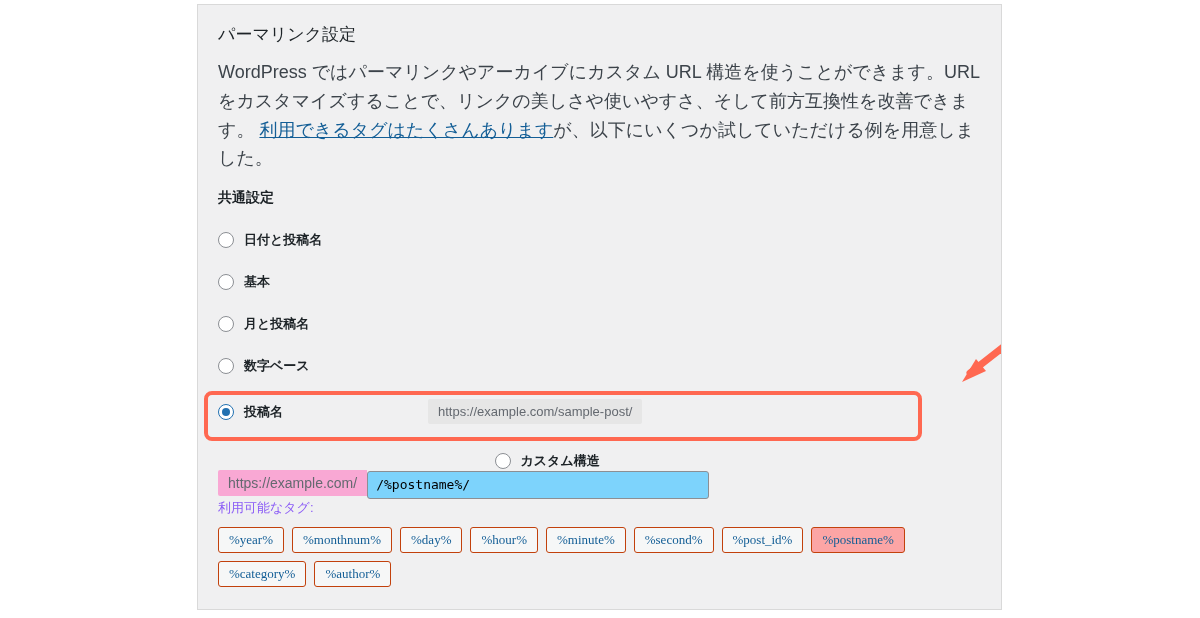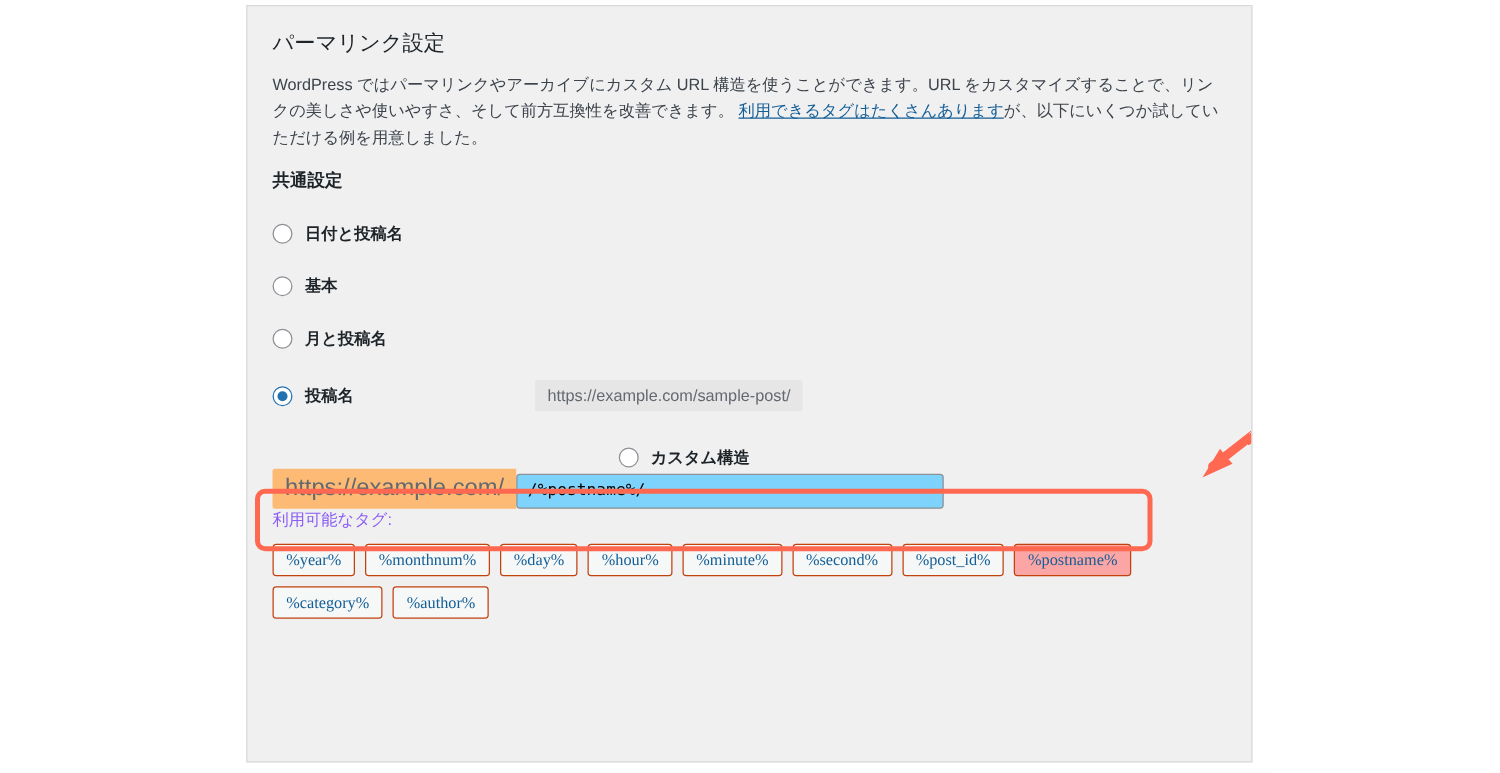--- a/index.html
+++ b/index.html
@@ -24,21 +24,21 @@
     padding: 10px 20px 20px 20px;
     overflow: hidden;
   }
   h1.page-title {
     font-size: 17px;
     font-weight: 400;
     margin: 8px 0 12px 0;
     color: #1d2327;
   }
   p.intro {
-    font-size: 13px;
+    font-size: 18px;
     line-height: 1.6;
     margin: 0 0 16px 0;
     color: #3c434a;
   }
   a.doc-link {
     color: #135e96;
     text-decoration: underline;
   }
   h2.section {
     font-size: 14px;
@@ -92,24 +92,24 @@
   }
   .url-box {
     background: #e6e6e6;
     color: #646970;
     padding: 5px 10px;
     font-size: 13px;
     display: inline-block;
     border-radius: 2px;
   }
   .custom-row .base {
-    background: #fdba74;
+    background: #f9a8d4;
     color: #646970;
     padding: 5px 10px;
-    font-size: 19px;
+    font-size: 14px;
     display: inline-block;
     border-radius: 2px 0 0 2px;
   }
   .custom-row input[type="text"] {
     font-family: Menlo, Consolas, monospace;
     font-size: 13px;
     padding: 4px 8px;
     border: 1px solid #8c8f94;
     width: 342px;
     height: 28px;
@@ -194,20 +194,26 @@
     </div>
   </div>
 
   <div class="option-row">
     <div class="option-label-col">
       <input type="radio" class="radio" name="perm" style="">
       <label>月と投稿名</label>
     </div>
   </div>
 
+  <div class="option-row">
+    <div class="option-label-col">
+      <input type="radio" class="radio" name="perm" style="">
+      <label>数字ベース</label>
+    </div>
+  </div>
 
   <div class="option-row">
     <div class="option-label-col">
       <input type="radio" class="radio" name="perm" checked="" style="">
       <label>投稿名</label>
     </div>
     <div class="option-value-col">
       <span class="url-box">https://example.com/sample-post/</span>
     </div>
   </div>

